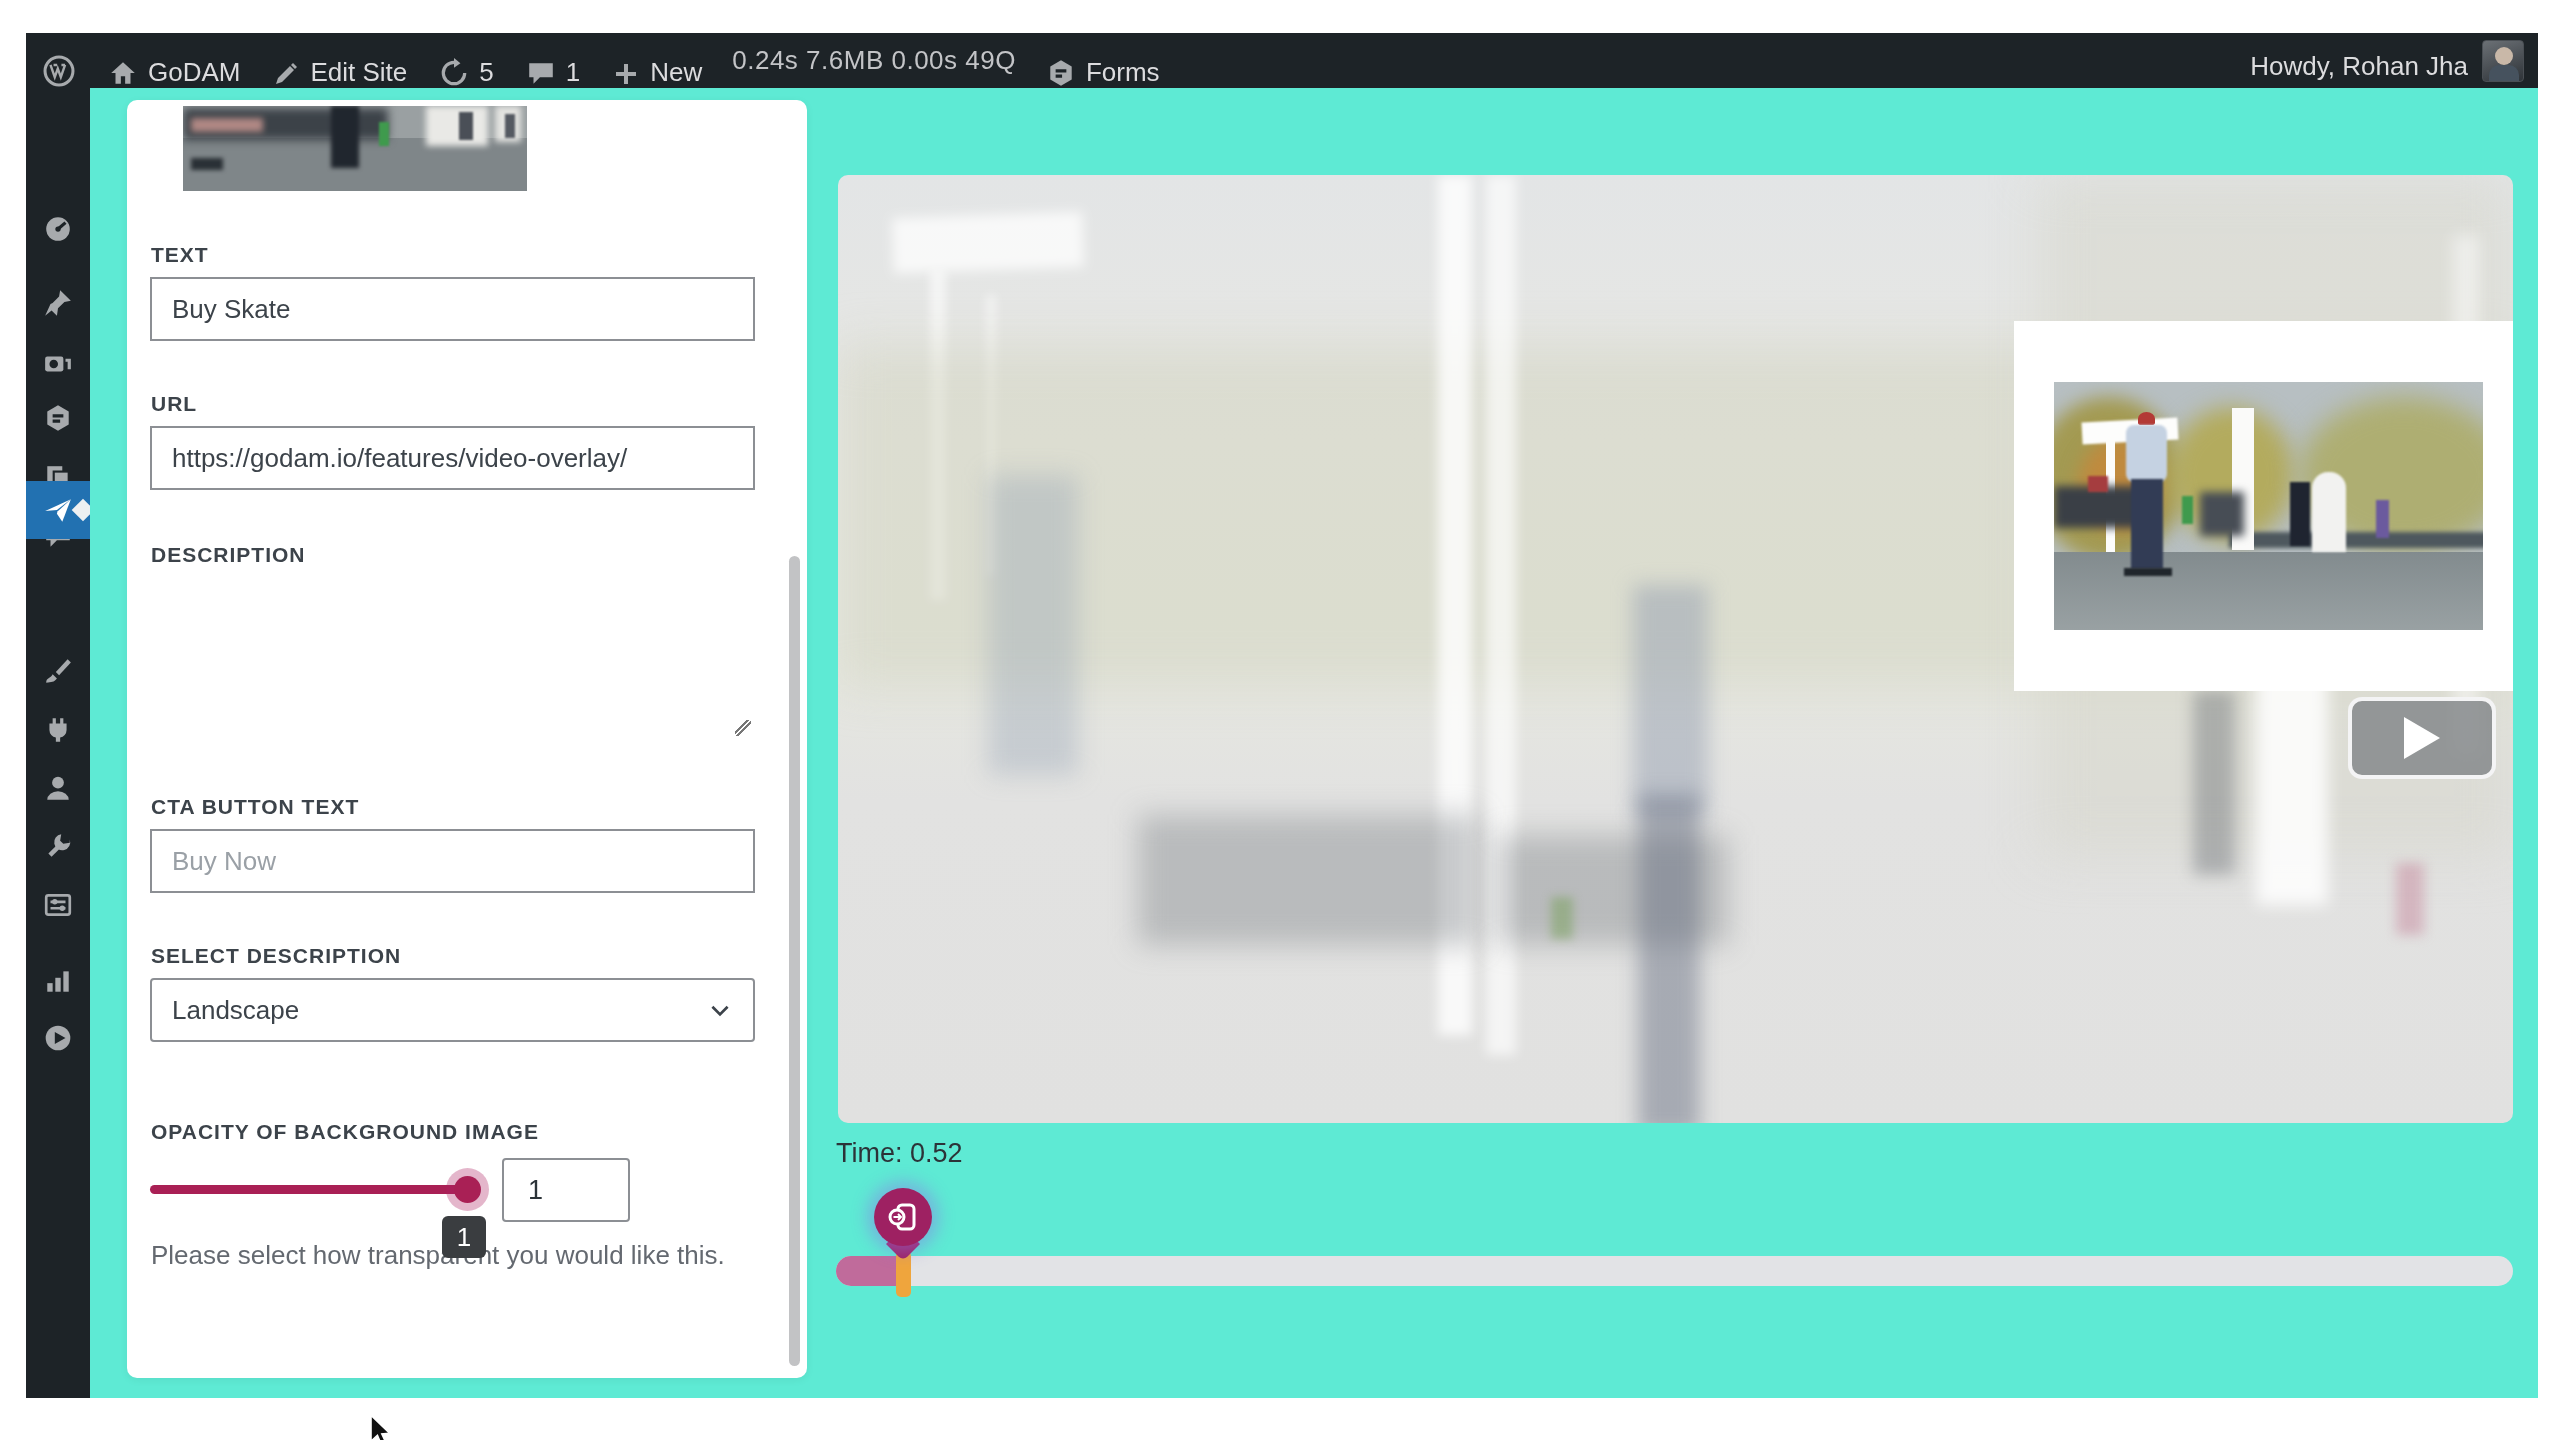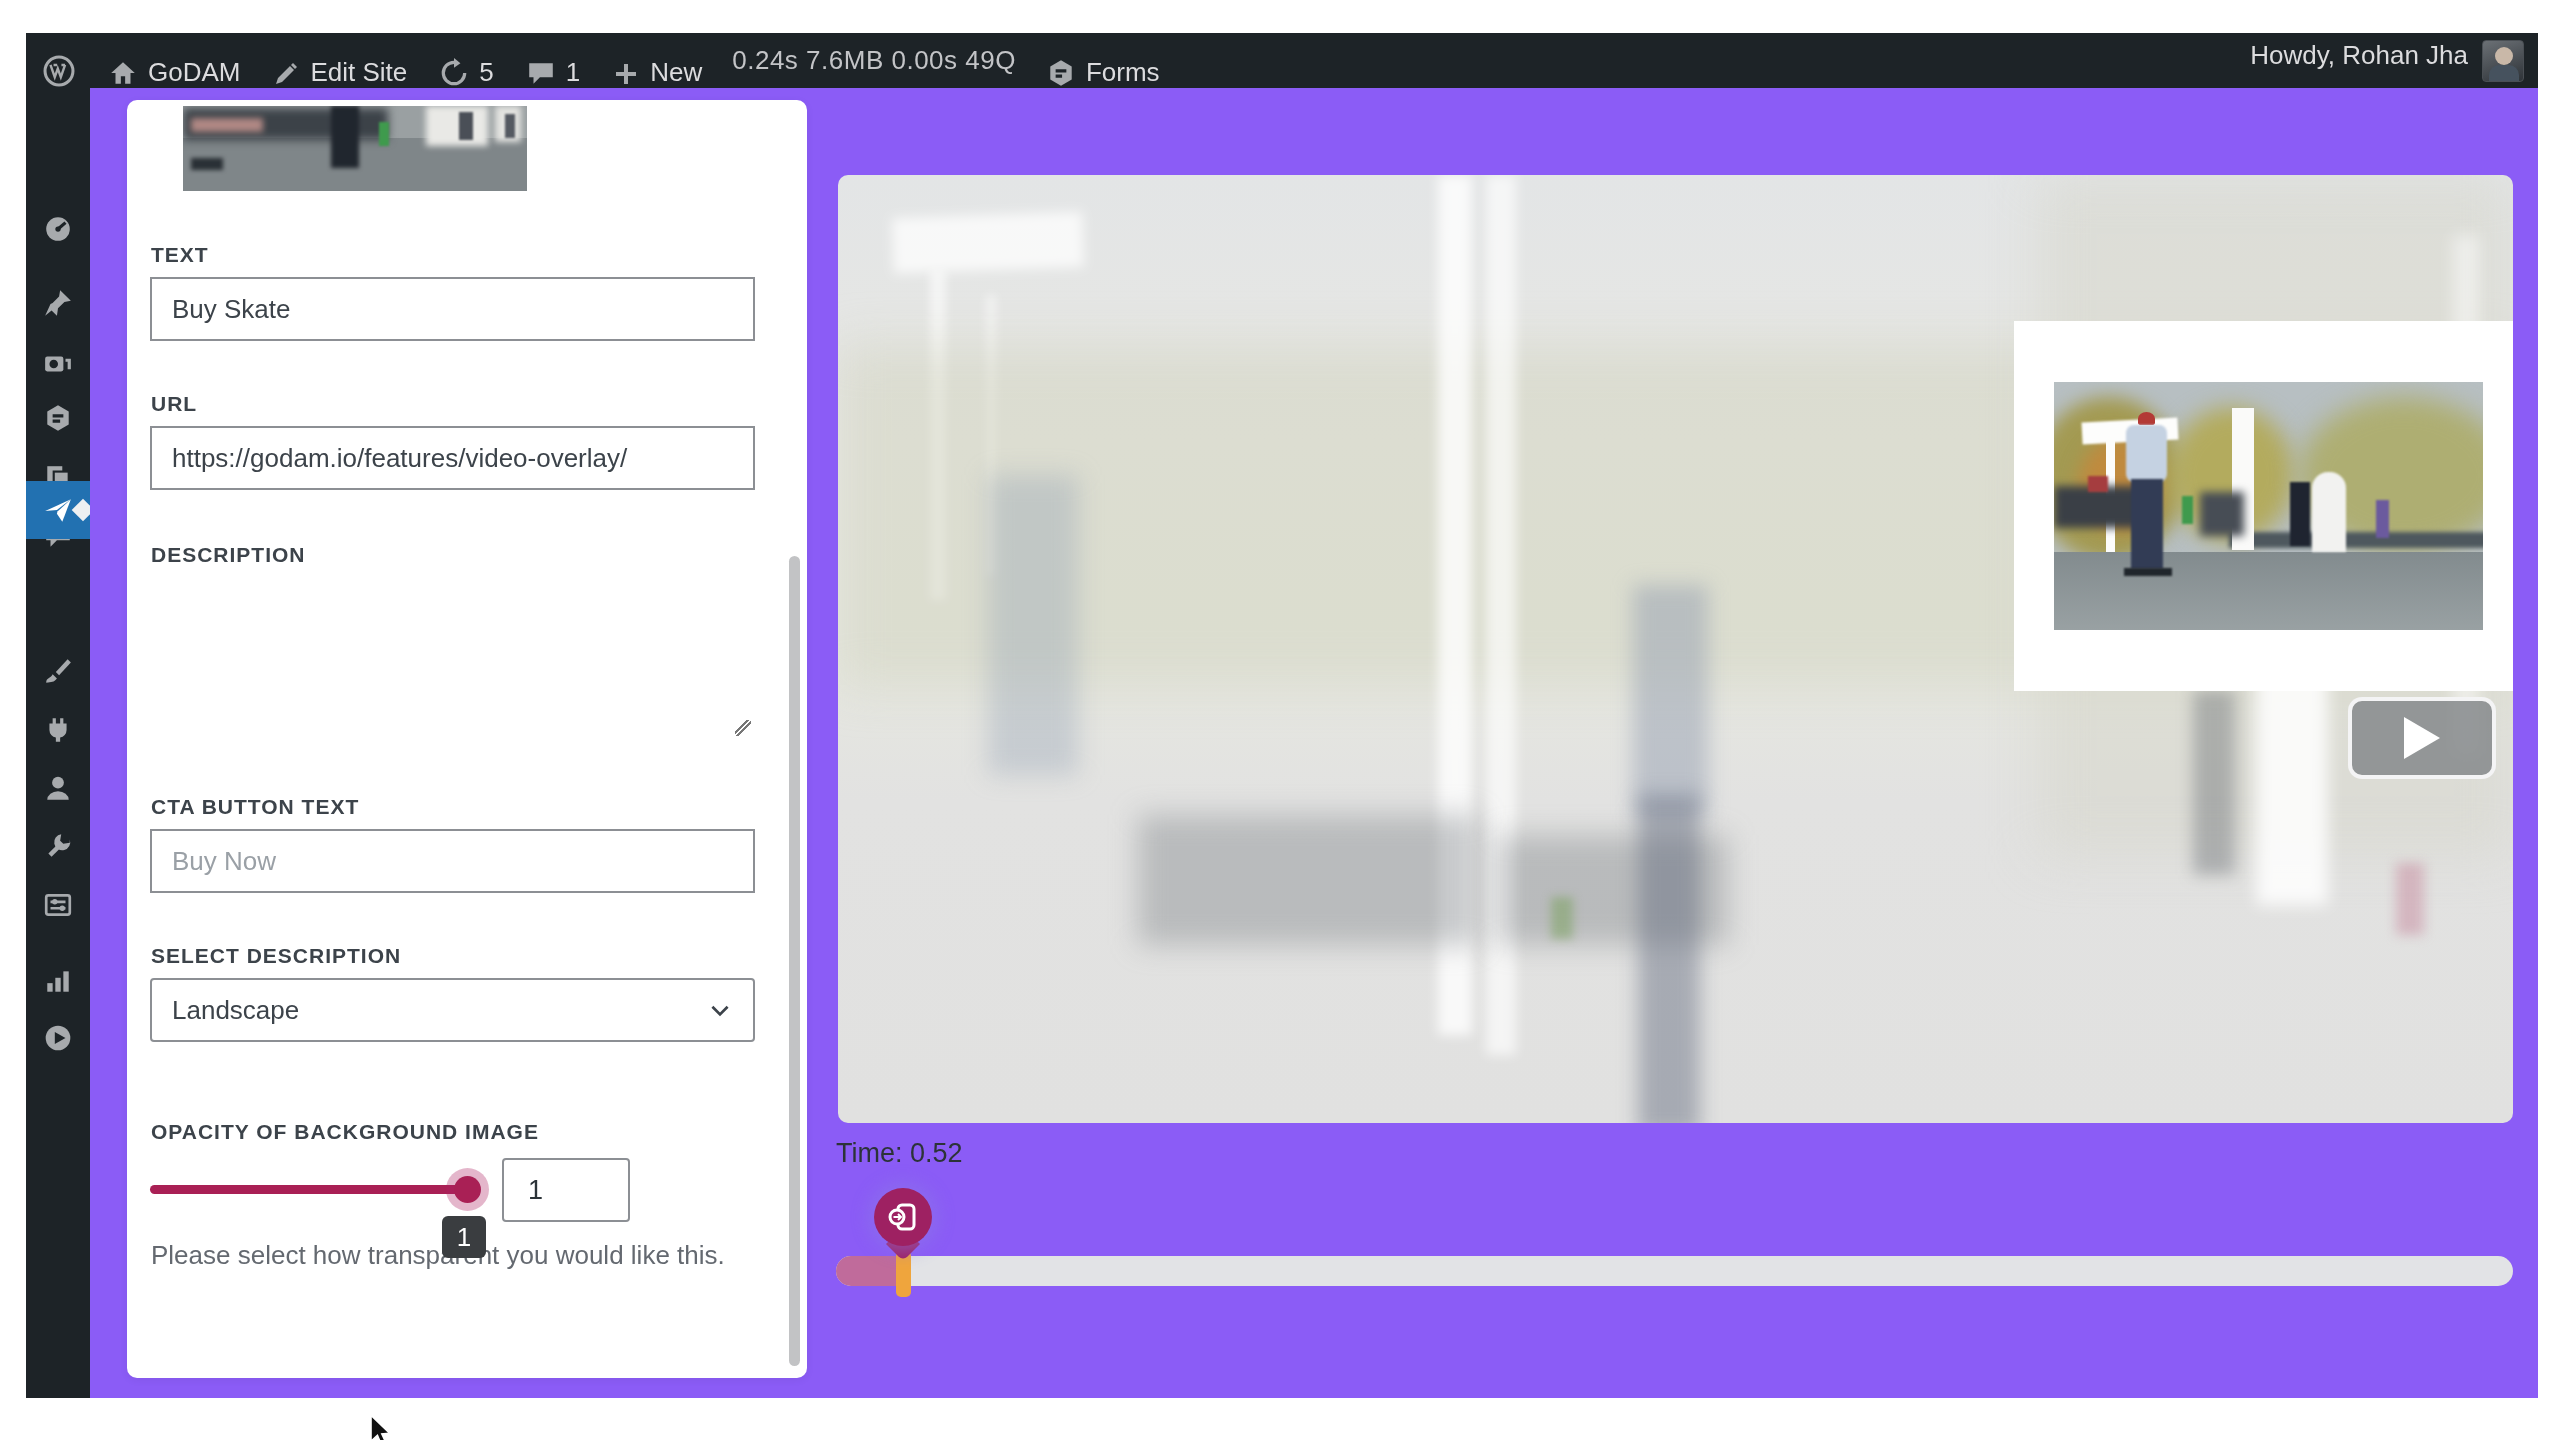--- a/index.html
+++ b/index.html
@@ -5,33 +5,33 @@
   * { margin:0; padding:0; box-sizing:border-box; }
   html,body { width:2560px; height:1440px; background:#fff; font-family:"Liberation Sans", sans-serif; overflow:hidden; }
   #app { position:absolute; left:0; top:0; width:2560px; height:1440px; background:#fff; }
   .abs { position:absolute; }
 
   
   #adminbar { left:26px; top:33px; width:2512px; height:55px; background:#1d2327; display:flex; align-items:center; color:#dcdcde; font-size:26px; }
   .ab-item { display:flex; align-items:flex-end; gap:10px; padding:0 16px; height:100%; cursor:pointer; }
   .ab-item svg { display:block; }
   .ab-stats { color:#c3c4c7; letter-spacing:.5px; padding:0 14px; }
-  .ab-right { margin-left:auto; display:flex; align-items:flex-start; gap:14px; padding-right:14px; }
+  .ab-right { margin-left:auto; display:flex; align-items:flex-end; gap:14px; padding-right:14px; }
   .avatar { width:42px; height:42px; border-radius:4px; background:linear-gradient(160deg,#6b7075,#2e3338); border:1px solid #4a4f54; position:relative; overflow:hidden; }
   .avatar::before { content:""; position:absolute; left:12px; top:6px; width:18px; height:18px; border-radius:50%; background:#c9b8a8; }
   .avatar::after { content:""; position:absolute; left:6px; top:24px; width:30px; height:20px; border-radius:10px 10px 0 0; background:#46525e; }
 
   
   #sidebar { left:26px; top:88px; width:64px; height:1310px; background:#1d2327; }
   .sb-icon { position:absolute; left:17px; width:30px; height:30px; cursor:pointer; }
   .sb-active-block { position:absolute; left:0; width:64px; height:58px; background:#2271b1; }
   .sb-notch { position:absolute; right:-1px; width:16px; height:16px; background:#eef0f1; transform:rotate(45deg); }
 
   
-  #content { left:90px; top:88px; width:2448px; height:1310px; background:#8b5cf6; }
+  #content { left:90px; top:88px; width:2448px; height:1310px; background:#5eead4; }
 
   
   #panel { left:37px; top:12px; width:680px; height:1278px; background:#fff; border-radius:10px; box-shadow:0 2px 8px rgba(0,0,0,.06); }
   .fld-label { position:absolute; left:24px; font-size:21px; font-weight:bold; color:#3c434a; letter-spacing:1px; }
   .tinput { position:absolute; left:23px; width:605px; height:64px; border:2px solid #8c8f94; border-radius:0; font-size:26px; color:#3c434a; padding:0 20px; background:#fff; font-family:"Liberation Sans",sans-serif; }
   .tinput::placeholder { color:#9aa0a6; }
   textarea.tinput { padding-top:16px; resize:none; }
   .resize-grip { position:absolute; right:4px; bottom:4px; width:16px; height:16px; background:
     linear-gradient(135deg, transparent 0 8px, #777 8px 10px, transparent 10px 12px, #777 12px 14px, transparent 14px); pointer-events:none; }
   .fakeselect { position:absolute; left:23px; width:605px; height:64px; border:2px solid #8c8f94; border-radius:4px; font-size:26px; color:#3c434a; background:#fff; display:flex; align-items:center; padding:0 20px; cursor:pointer; }

